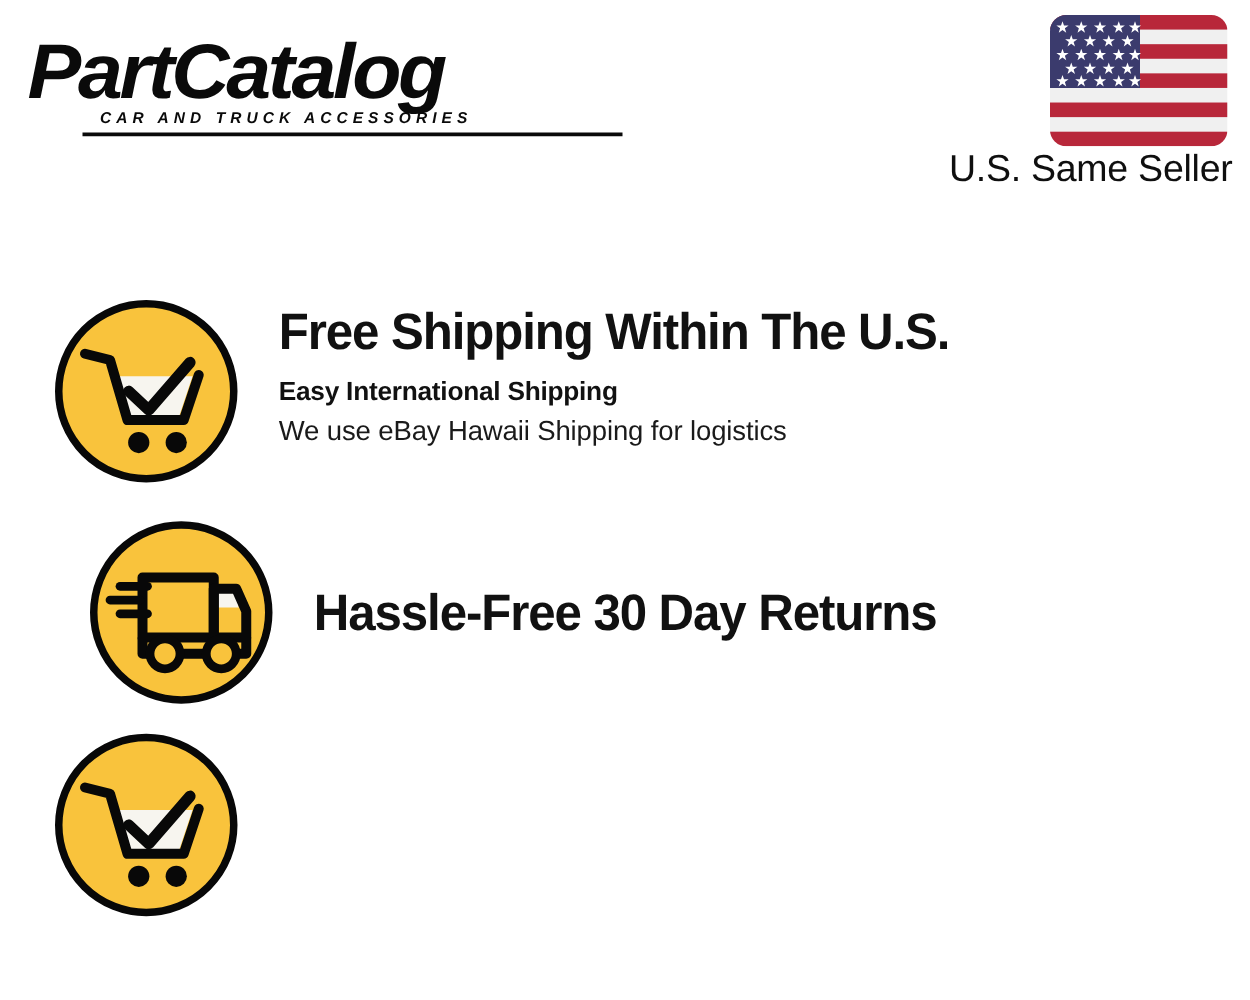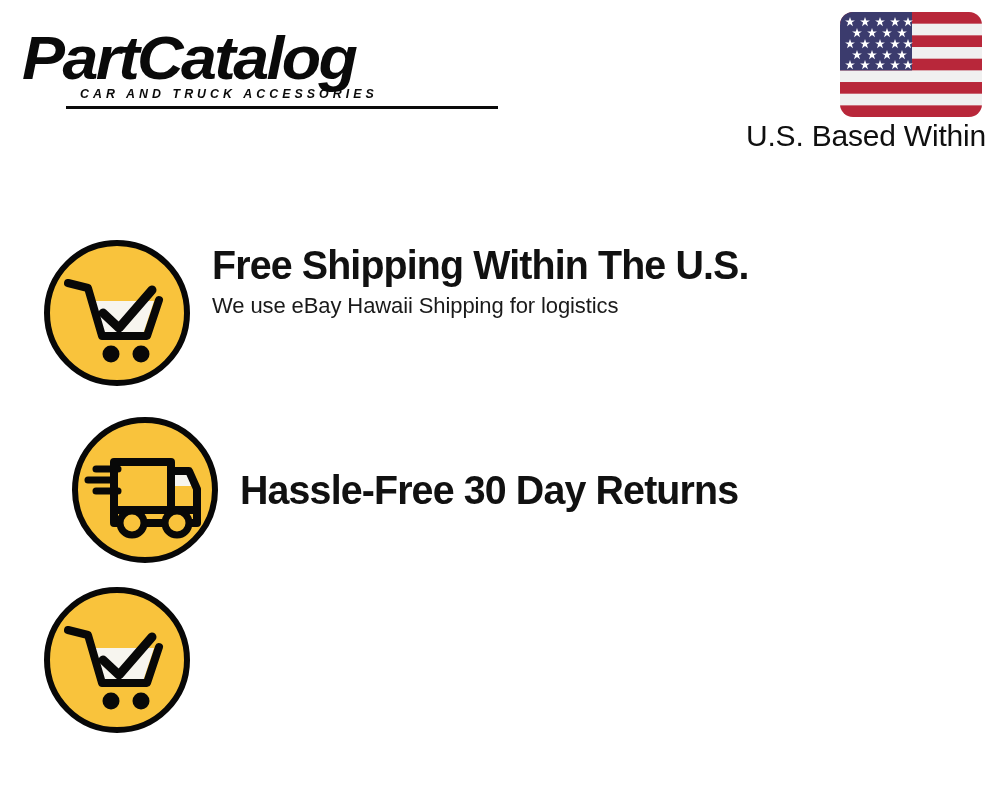--- a/index.html
+++ b/index.html
@@ -114,21 +114,21 @@
     position: relative;
     flex: 0 0 auto;
     margin-left: 42px;
     width: 150px;
     height: 150px;
   }
   .feature-icon svg { display: block; }
 
   .feature-text {
     flex: 1 1 auto;
-    margin-left: 20px;
+    margin-left: 31px;
     padding-top: 2px;
   }
 
   .feature-headline {
     font-family: "Liberation Sans", sans-serif;
     font-weight: bold;
     font-size: 41px;
     line-height: 50px;
     letter-spacing: -0.9px;
     color: #111111;
@@ -222,21 +222,21 @@
           <use href="#starGlyph" x="10" y="53"></use>
             <use href="#starGlyph" x="25" y="53"></use>
           <use href="#starGlyph" x="40" y="53"></use>
             <use href="#starGlyph" x="55" y="53"></use>
           <use href="#starGlyph" x="68" y="53"></use>
         </g>
       </g>
     </svg>
   </div>
 
-  <div class="seller-note">U.S. Based Within</div>
+  <div class="seller-note">U.S. Same Seller</div>
 </div>
 
 <div class="features">
 
   <div class="feature-row row-1">
     <div class="feature-icon">
       <svg width="150" height="150" viewBox="0 0 150 150" xmlns="http://www.w3.org/2000/svg" aria-hidden="true">
         <circle cx="75" cy="75" r="70" fill="#f9c33c" stroke="#080808" stroke-width="6"></circle>
 
         <path d="M49 63 L112 63 L101 96 L59 96 Z" fill="#f7f5ef"></path>
@@ -244,20 +244,21 @@
         <path d="M26 45 L46 50 L60 98 L105 98 L117 62" fill="none" stroke="#080808" stroke-width="8" stroke-linecap="round" stroke-linejoin="round"></path>
 
         <path d="M61 75 L77 90 L110 52" fill="none" stroke="#080808" stroke-width="9" stroke-linecap="round" stroke-linejoin="round"></path>
 
         <circle cx="69" cy="116" r="8.5" fill="#080808"></circle>
         <circle cx="99" cy="116" r="8.5" fill="#080808"></circle>
       </svg>
     </div>
     <div class="feature-text">
       <div class="feature-headline">Free Shipping Within The U.S.</div>
+      <div class="feature-sub-strong">Easy International Shipping</div>
       <div class="feature-sub">We use eBay Hawaii Shipping for logistics</div>
     </div>
   </div>
 
   <div class="feature-row row-2">
     <div class="feature-icon">
       <svg width="150" height="150" viewBox="0 0 150 150" xmlns="http://www.w3.org/2000/svg" aria-hidden="true">
         <circle cx="75" cy="75" r="70" fill="#f9c33c" stroke="#080808" stroke-width="6"></circle>
 
         <path d="M104 56 L118 56 L121 71 L104 71 Z" fill="#f7f5ef"></path>

